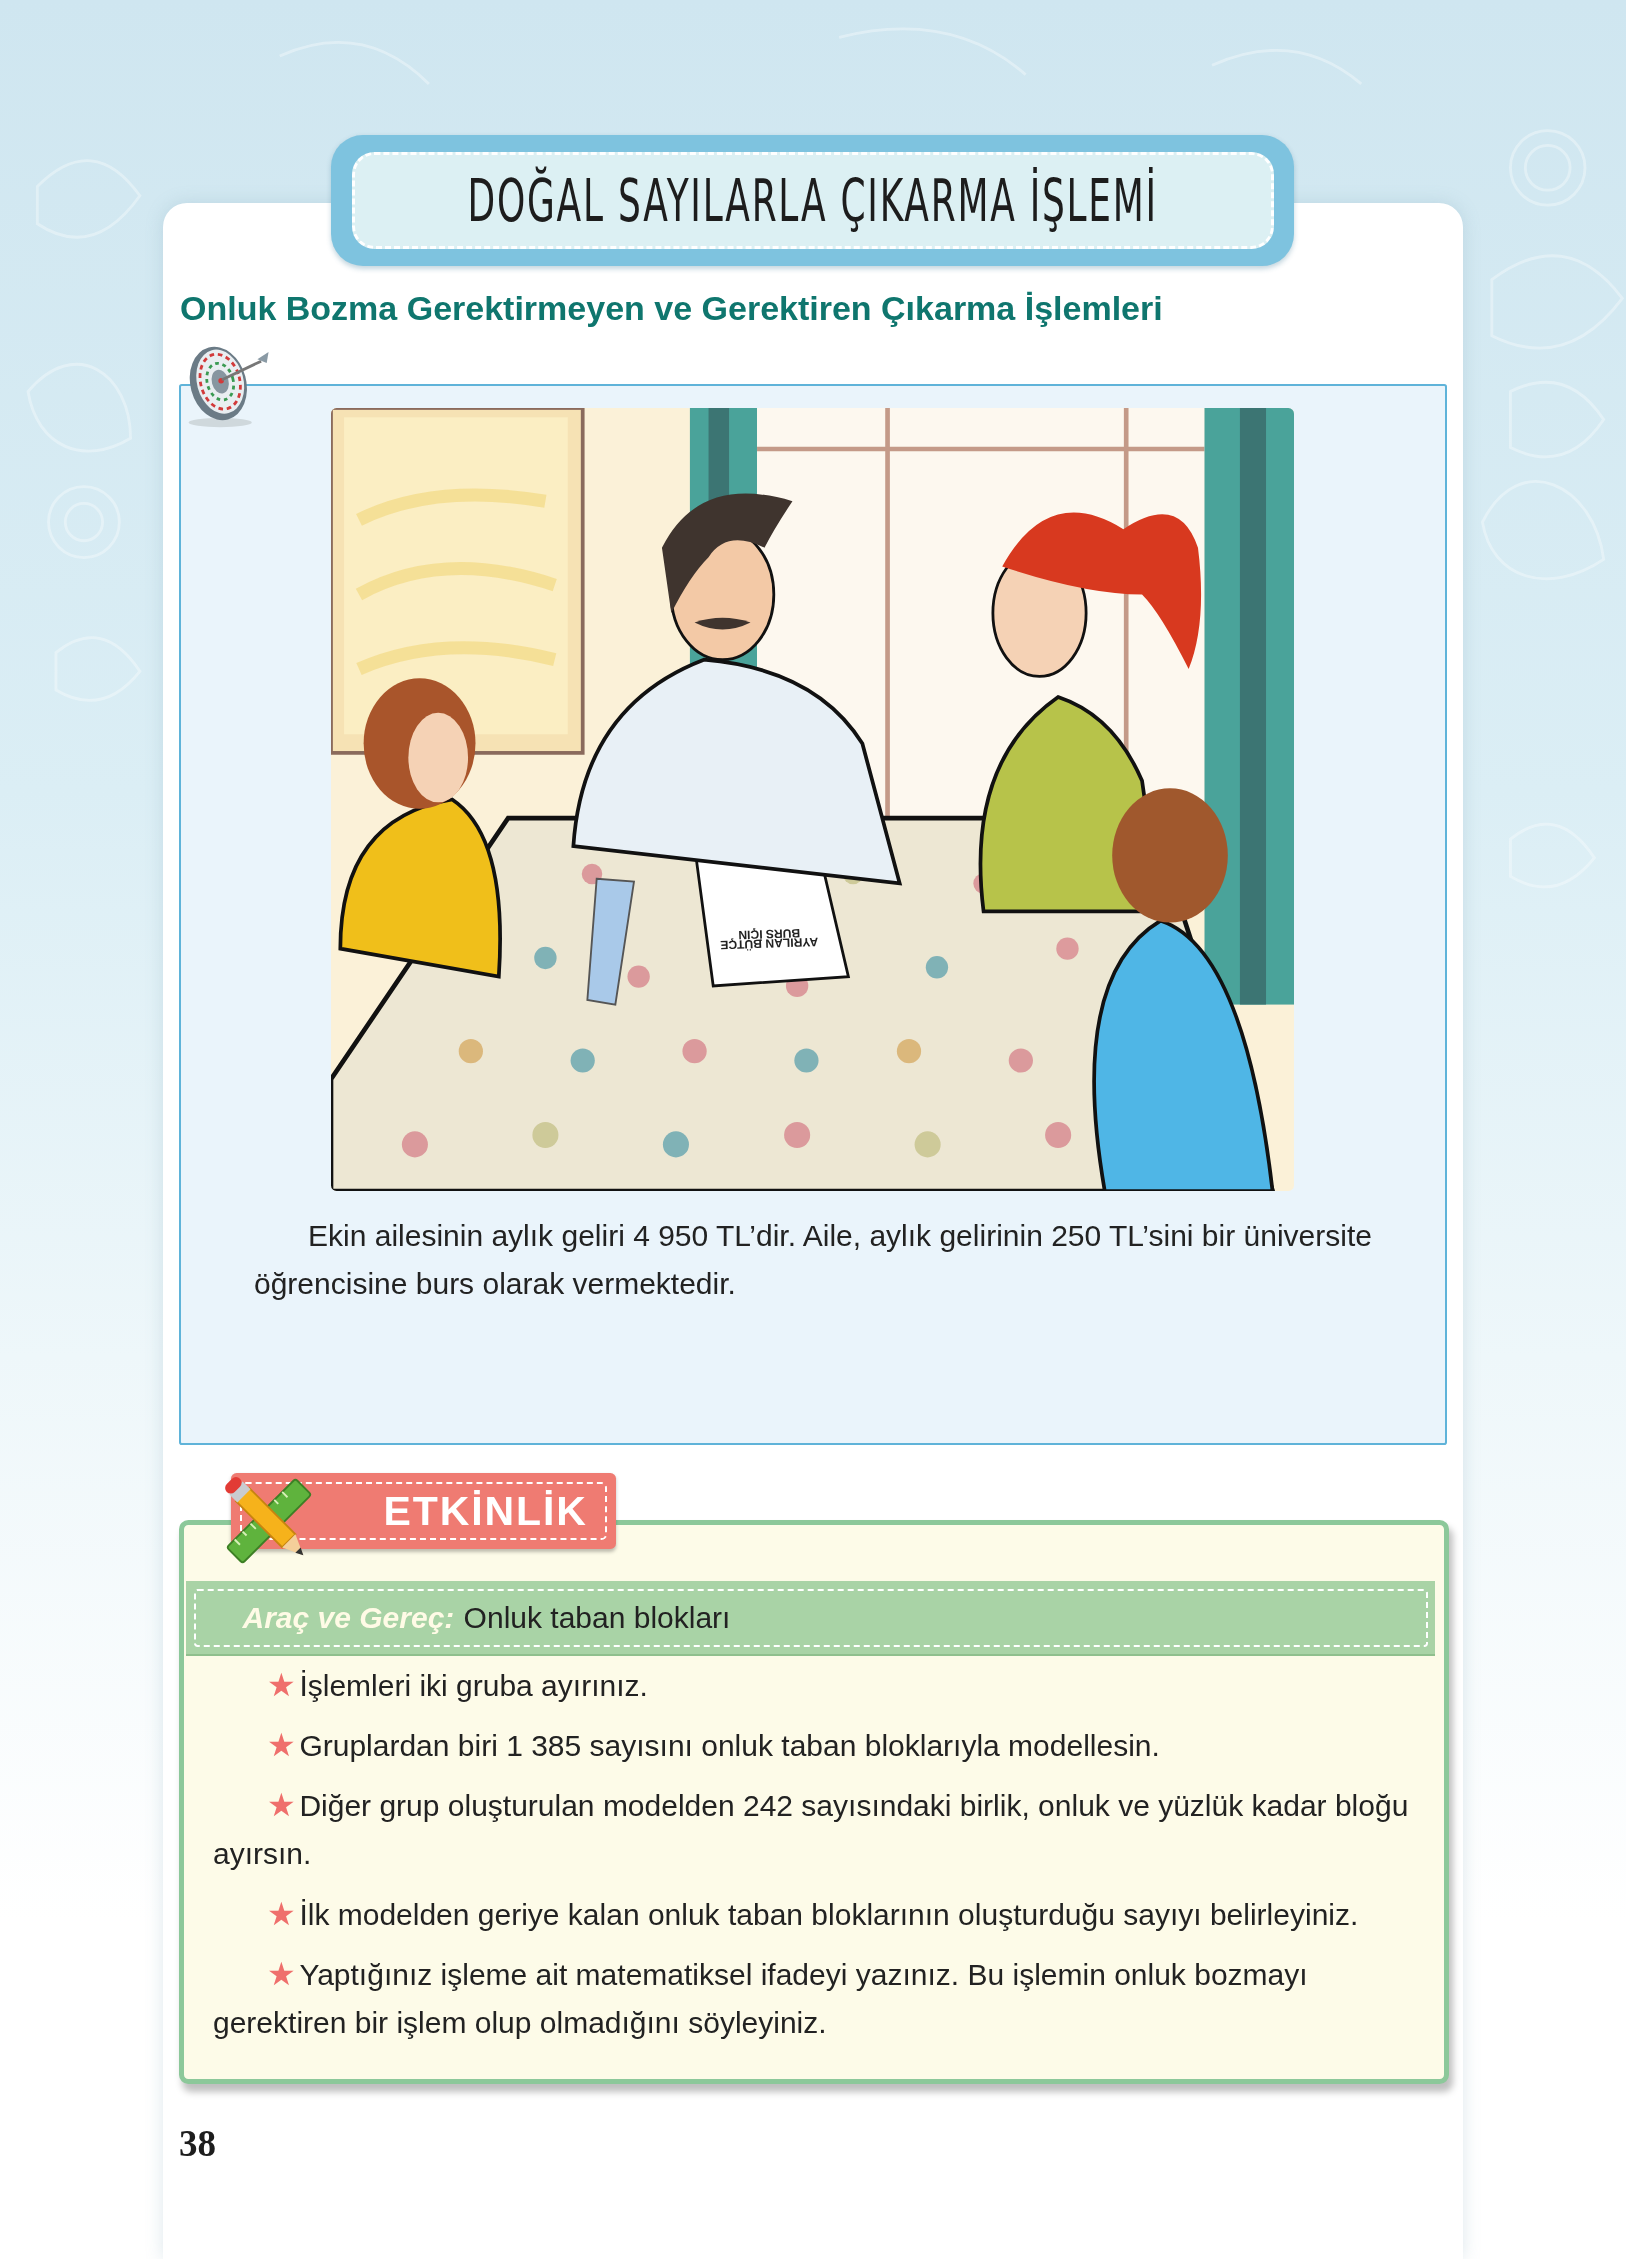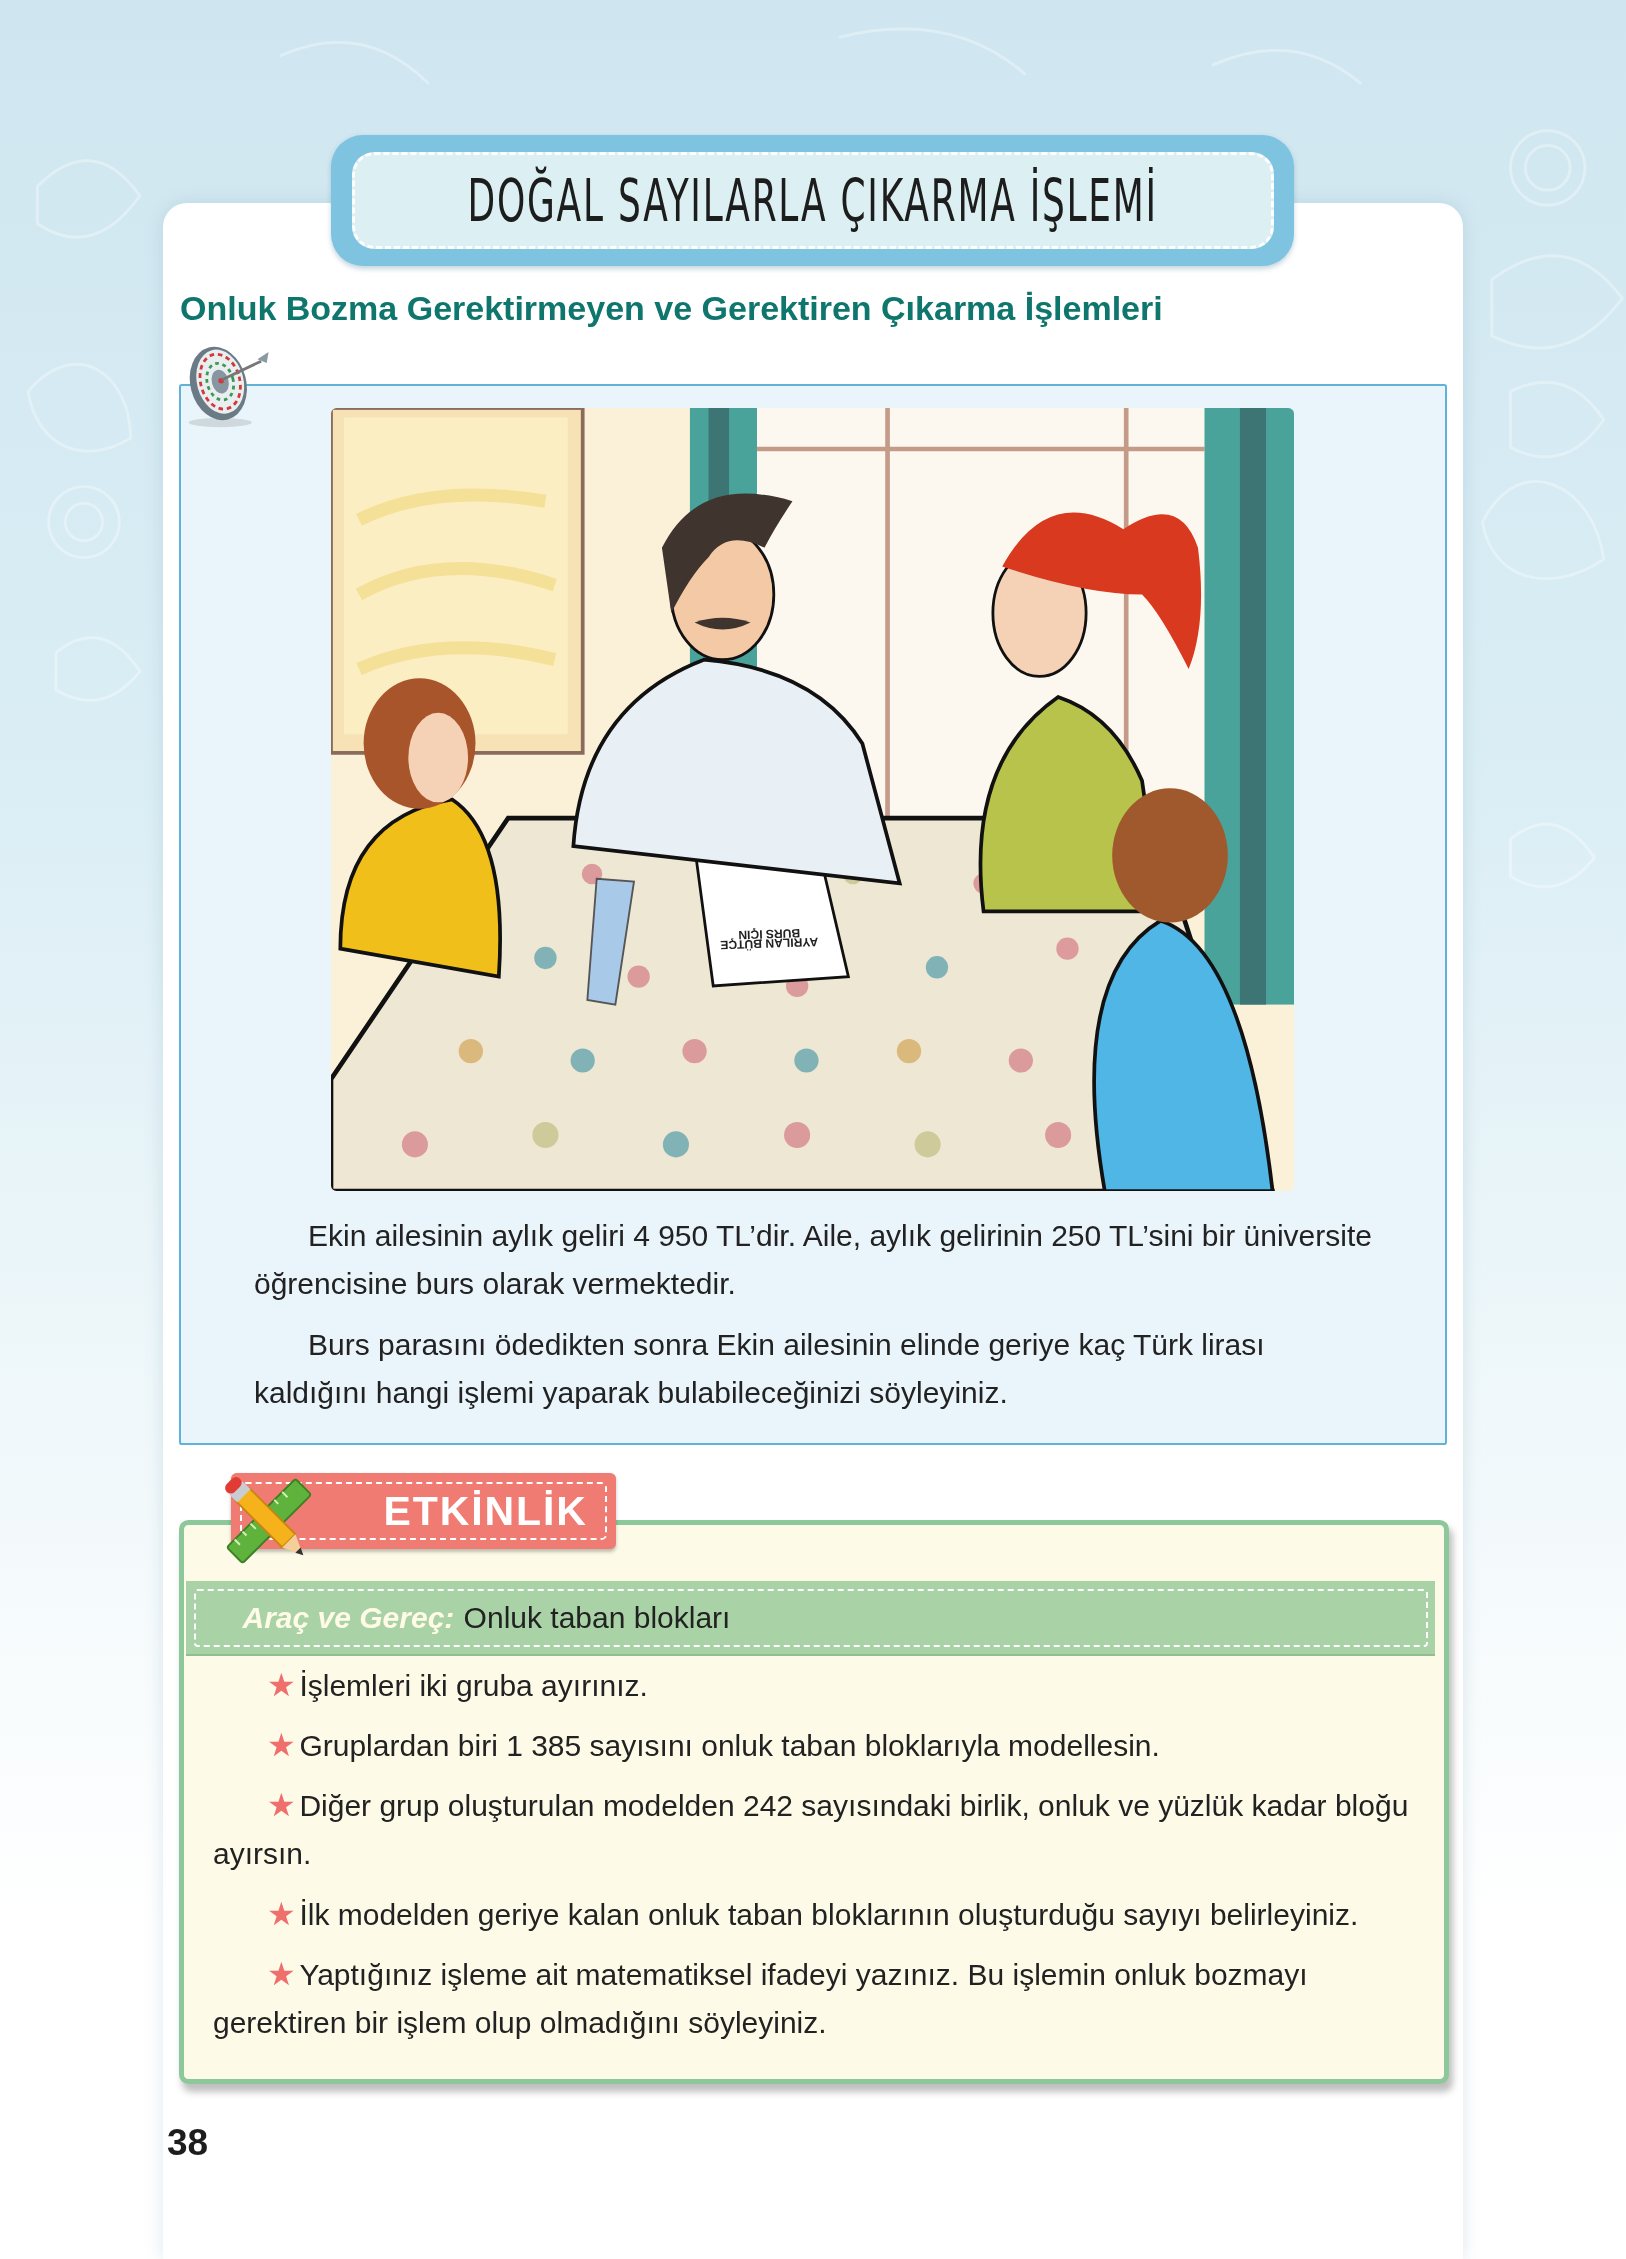--- a/index.html
+++ b/index.html
@@ -26,21 +26,21 @@
   .etk-tag-inner{position:absolute;left:9.3px;top:9.3px;right:9.3px;bottom:9.3px;border:2.8px dashed #fff;border-radius:5.6px;display:flex;align-items:center;justify-content:flex-end;padding-right:17px;}
   .etk-label{font-size:41px;font-weight:bold;color:#fff;letter-spacing:1.9px;}
   .pencil{position:absolute;left:213px;top:1465px;width:112px;height:112px;}
   .arac{position:absolute;left:186px;top:1581px;width:1249px;height:73px;background:#a9d3a6;border-bottom:2.8px solid #8fbf8d;}
   .arac-inner{position:absolute;left:7.5px;top:7.5px;right:7.5px;bottom:7.5px;border:2.8px dashed #fff;border-radius:3.7px;display:flex;align-items:center;padding-left:47px;font-size:30px;}
   .arac-key{color:#fffbe6;font-weight:bold;font-style:italic;margin-right:9.3px;}
   .arac-val{color:#222;}
   .etk-list{position:absolute;left:213px;top:1661px;width:1212px;font-size:30px;line-height:48px;color:#222;}
   .etk-list p{margin:0 0 11.2px 0;text-indent:54px;}
   .star{color:#ef6f6c;font-size:32px;margin-right:3.7px;}
-  .pagenum{position:absolute;left:167px;top:2122px;font-size:37px;font-weight:bold;color:#1d1d1d;font-family:Liberation Sans, sans-serif;}
+  .pagenum{position:absolute;left:179px;top:2122px;font-size:37px;font-weight:bold;color:#1d1d1d;font-family:Liberation Serif, serif;}
 </style>
 </head>
 <body>
 
 <svg class="bgpattern" width="1627" height="2260" viewBox="0 0 1745 2424">
   <g fill="none" stroke="#ffffff" stroke-width="3">
     <path d="M1600 300 q80 -60 140 20 q-60 80 -140 40z"></path>
     <path d="M1620 420 q60 -30 100 30 q-40 60 -100 30z"></path>
     <path d="M1590 560 c40 -80 120 -40 130 40 c-60 40 -120 20 -130 -40z"></path>
     <path d="M40 200 q60 -60 110 10 q-50 70 -110 30z"></path>
@@ -140,21 +140,20 @@
   <path d="M10 580 q0 -140 120 -160 q60 40 50 190 z" fill="#f0bf1a" stroke="#111" stroke-width="4"></path>
   <ellipse cx="95" cy="360" rx="60" ry="70" fill="#a9552b"></ellipse>
   <ellipse cx="115" cy="375" rx="32" ry="48" fill="#f5d2b5"></ellipse>
 
   <path d="M830 840 q-40 -230 60 -290 q90 30 120 290 z" fill="#4fb6e6" stroke="#111" stroke-width="4"></path>
   <ellipse cx="900" cy="480" rx="62" ry="72" fill="#a0582d"></ellipse>
 </svg>
 
 <div class="story-text">
   <p>Ekin ailesinin aylık geliri 4 950 TL’dir. Aile, aylık gelirinin 250 TL’sini bir üniversite öğrencisine burs olarak vermektedir.</p>
-  <p>Burs parasını ödedikten sonra Ekin ailesinin elinde geriye kaç Türk lirası kaldığını hangi işlemi yaparak bulabileceğinizi söyleyiniz.</p>
 </div>
 
 <div class="etk-box"></div>
 
 <div class="arac">
   <div class="arac-inner">
     <span class="arac-key">Araç ve Gereç:</span>
     <span class="arac-val">Onluk taban blokları</span>
   </div>
 </div>

